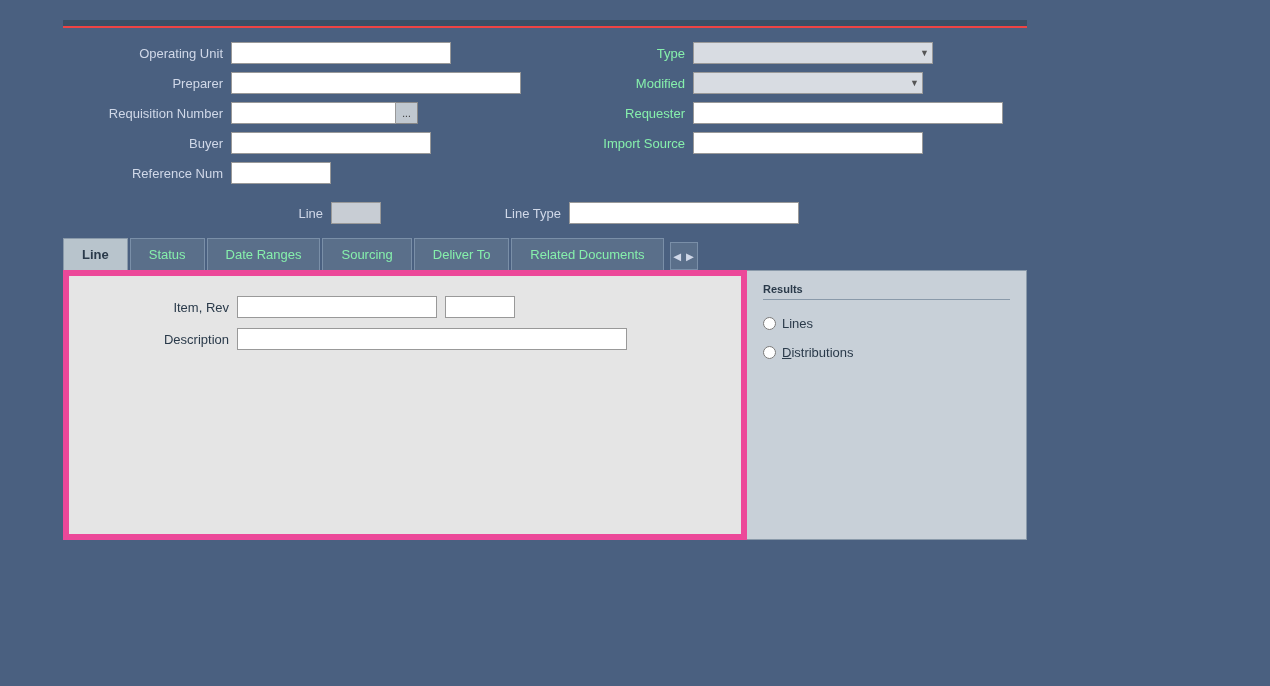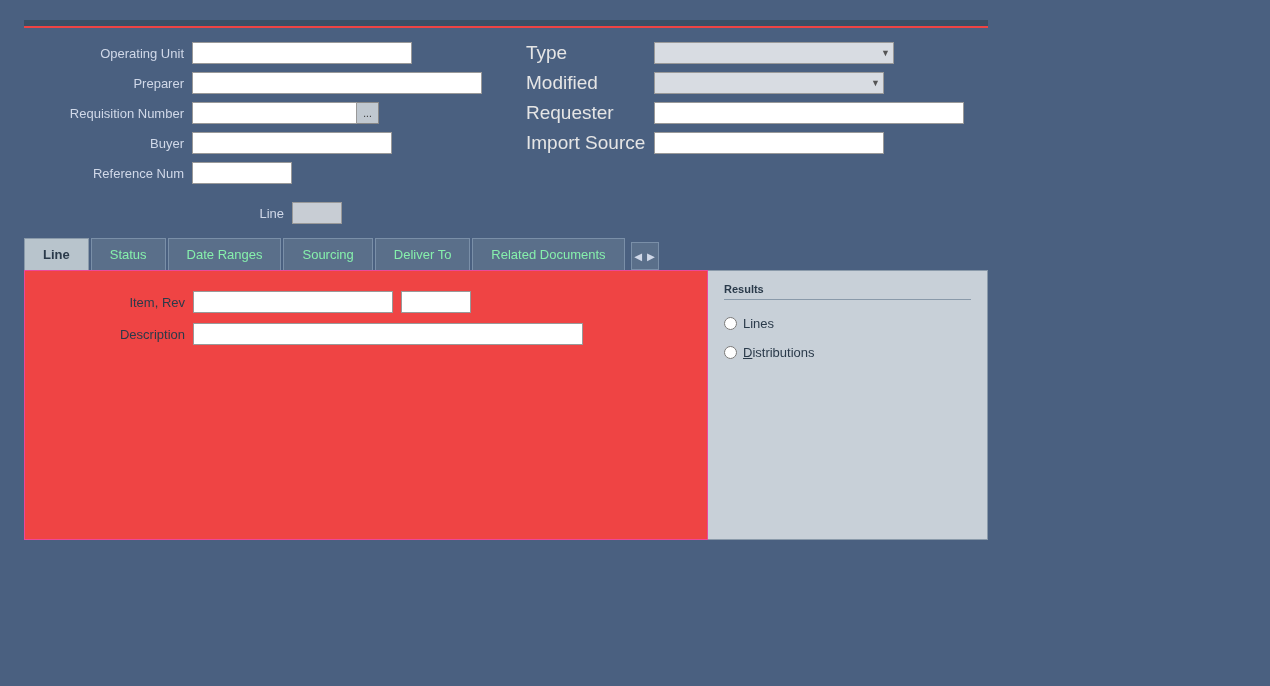--- a/index.html
+++ b/index.html
@@ -10,20 +10,21 @@
       color: #e8e8e8;
       width: 1270px;
       height: 686px;
       overflow: hidden;
     }
     .main-container {
       width: 1012px;
       height: 686px;
       background-color: #4a6080;
       padding: 20px 24px;
+      margin-left: 39px;
     }
     
     .top-form {
       display: grid;
       grid-template-columns: 1fr 1fr;
       gap: 8px 40px;
       margin-bottom: 18px;
     }
     .left-form, .right-form {
       display: flex;
@@ -35,23 +36,24 @@
       align-items: center;
       gap: 8px;
     }
     .form-label {
       text-align: right;
       min-width: 160px;
       color: #d0d8e8;
       font-size: 13px;
     }
     .form-label-sm {
+      text-align: right;
       min-width: 120px;
-      color: #e5e5e5;
-      font-size: 19px;
+      color: #86efac;
+      font-size: 13px;
     }
     .form-input {
       background: white;
       border: 1px solid #999;
       height: 22px;
       font-size: 12px;
       padding: 2px 4px;
       color: #333;
       outline: none;
     }
@@ -164,22 +166,22 @@
       font-size: 13px;
       margin-left: 4px;
       align-self: flex-end;
     }
     
     .tab-content-wrapper {
       display: flex;
       gap: 0;
     }
     .tab-content {
-      background: #ef4444;
-      border: 1px solid #ec4899;
+      background: #e5e5e5;
+      border: 6px solid #ec4899;
       flex: 1;
       padding: 20px 30px;
       min-height: 270px;
     }
     .results-panel {
       background: #c8d0d8;
       border: 1px solid #8a9aaa;
       border-left: none;
       width: 280px;
       padding: 12px 16px;
@@ -325,20 +327,24 @@
         <label class="form-label-sm">Import Source</label>
         <input class="form-input" style="width: 230px;" type="text">
       </div>
     </div>
   </div>
 
   <div class="line-row">
     <div class="line-row-left">
       <label class="form-label" style="min-width:260px; text-align:right;">Line</label>
       <input class="line-input-small" type="text" style="">
+    </div>
+    <div class="line-row-right">
+      <label class="form-label" style="min-width:120px; text-align:right;">Line Type</label>
+      <input class="form-input" style="width: 230px;" type="text">
     </div>
   </div>
 
   <div class="tabs-row">
     <div class="tab active">
       <span>Line</span>
     </div>
     <div class="tab">
       <span>Status</span>
     </div>

